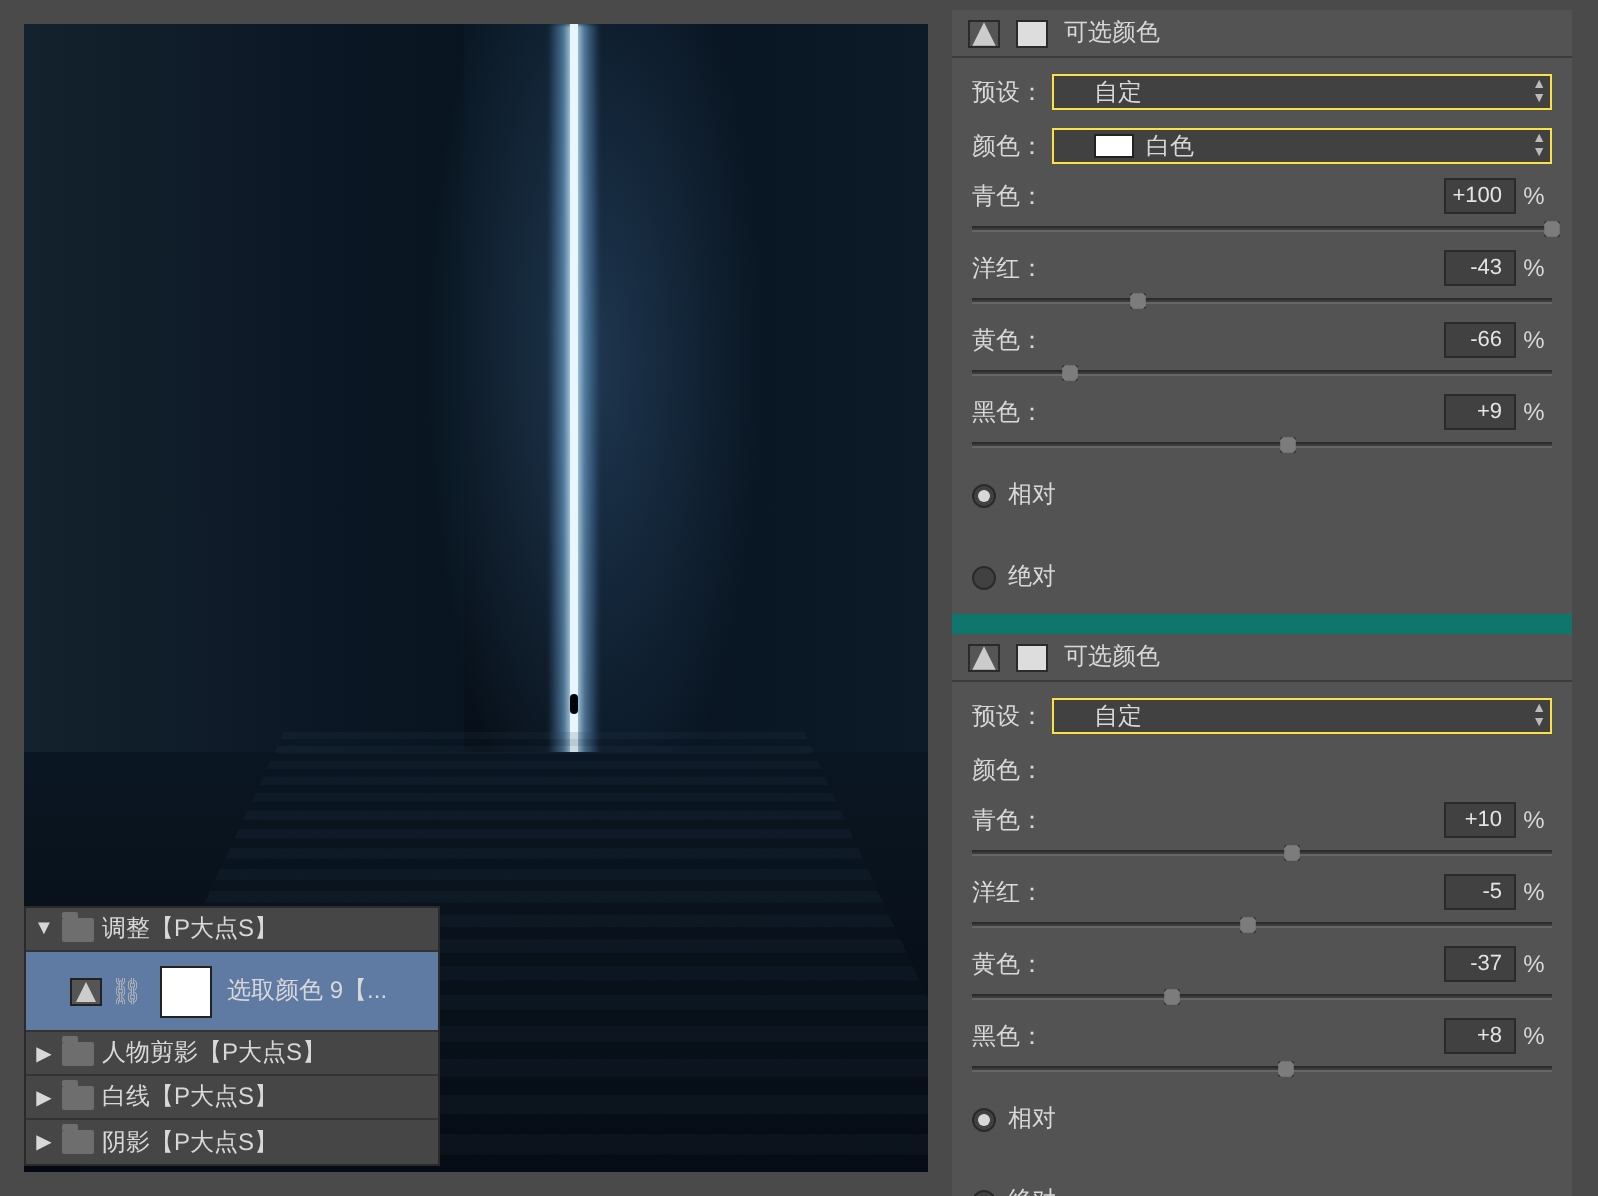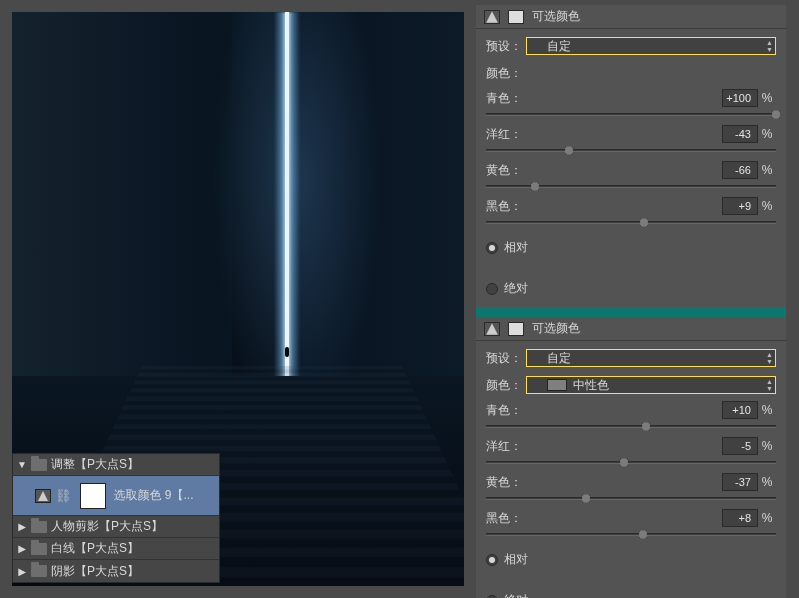--- a/index.html
+++ b/index.html
@@ -231,20 +231,25 @@
     <div class="sc-body">
       <div class="row-sel">
         <label>预设：</label>
         <div class="sel-box">
           <span>自定</span>
           <span class="arrows">▲<br>▼</span>
         </div>
       </div>
       <div class="row-sel">
         <label>颜色：</label>
+        <div class="sel-box">
+          <span class="swatch" style="background:#ffffff"></span>
+          <span>白色</span>
+          <span class="arrows">▲<br>▼</span>
+        </div>
       </div>
 
       <div id="p0-sliders">
           <div class="slider-row">
             <div class="slider-top">
               <label>青色：</label>
               <span class="val-box">+100</span>
               <span class="pct">%</span>
             </div>
             <div class="track">
@@ -315,25 +320,20 @@
     <div class="sc-body">
       <div class="row-sel">
         <label>预设：</label>
         <div class="sel-box">
           <span>自定</span>
           <span class="arrows">▲<br>▼</span>
         </div>
       </div>
       <div class="row-sel">
         <label>颜色：</label>
-        <div class="sel-box">
-          <span class="swatch" style="background:#7f7f7f"></span>
-          <span>中性色</span>
-          <span class="arrows">▲<br>▼</span>
-        </div>
       </div>
 
       <div id="p1-sliders">
           <div class="slider-row">
             <div class="slider-top">
               <label>青色：</label>
               <span class="val-box">+10</span>
               <span class="pct">%</span>
             </div>
             <div class="track">

